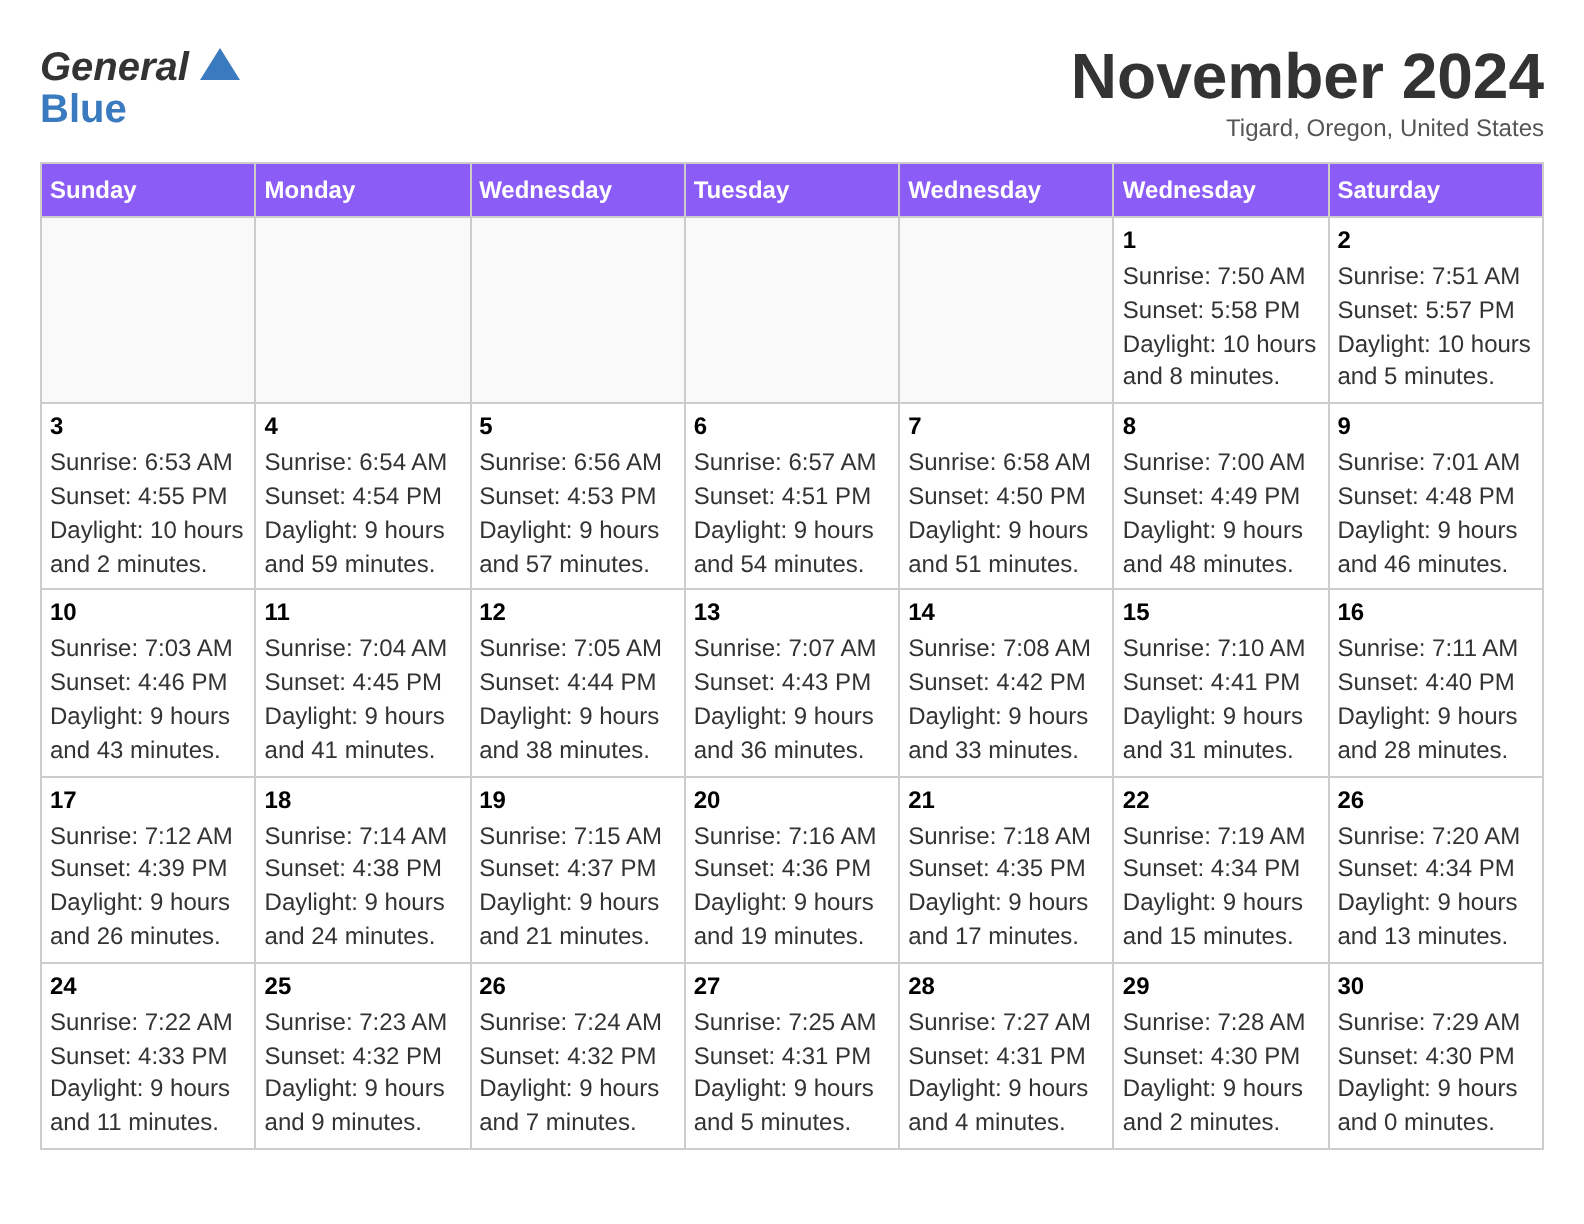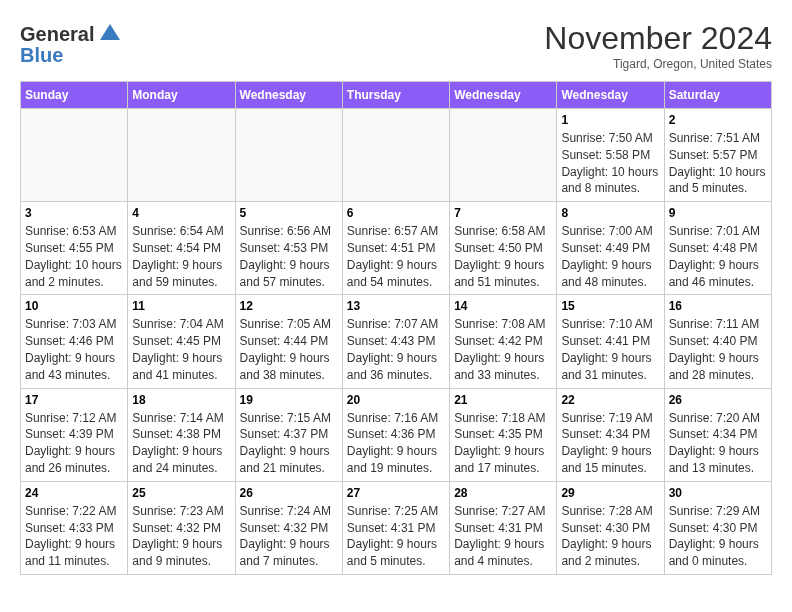--- a/index.html
+++ b/index.html
@@ -19,21 +19,21 @@
     .logo {
       display: flex;
       align-items: center;
       gap: 0;
     }
     .title-area {
       text-align: right;
     }
     .month-title {
       font-size: 32px;
-      font-weight: normal;
+      font-weight: bold;
       color: #333;
     }
     .location {
       font-size: 12px;
       color: #555;
     }
     .calendar {
       width: 100%;
       border-collapse: collapse;
       font-size: 11px;
@@ -73,21 +73,21 @@
       height: 85px;
     }
   </style>
 </head>
 <body>
 
 <div class="header-area">
   <div class="logo">
     <div>
       <div style="display:flex;align-items:center;">
-        <div style="font-size:20px;font-weight:bold;color:#333;line-height:1.1;">
+        <div style="font-size:20px;font-weight:bold;color:#333;line-height:1.1;font-style:italic;">
           <span style="color:#333;">General</span>
         </div>
         <svg width="28" height="28" viewBox="0 0 28 28" style="margin-left:2px;">
           <polygon points="14,4 24,20 4,20" fill="#3a7abf"></polygon>
         </svg>
       </div>
       <div style="font-size:20px;font-weight:bold;color:#3a7abf;line-height:1.1;margin-top:-4px;">
         <span>Blue</span>
       </div>
     </div>
@@ -97,21 +97,21 @@
     <div class="location">Tigard, Oregon, United States</div>
   </div>
 </div>
 
 <table class="calendar">
   <thead>
     <tr>
     <th>Sunday</th>
         <th>Monday</th>
         <th>Wednesday</th>
-        <th>Thursday</th>
+        <th>Tuesday</th>
         <th>Wednesday</th>
         <th>Wednesday</th>
         <th>Saturday</th>
       </tr>
   </thead>
   <tbody id="calendar-body">
   <tr class="week-row">
         <td class="empty"></td>
         <td class="empty"></td>
         <td class="empty"></td>

